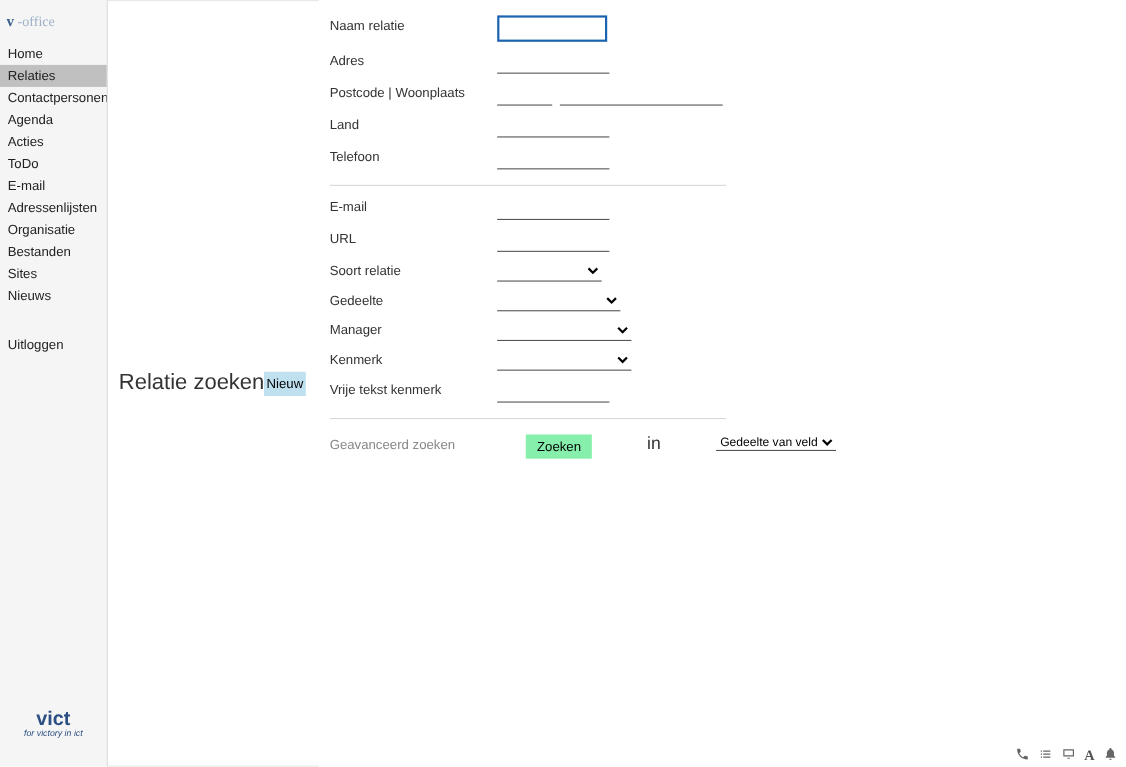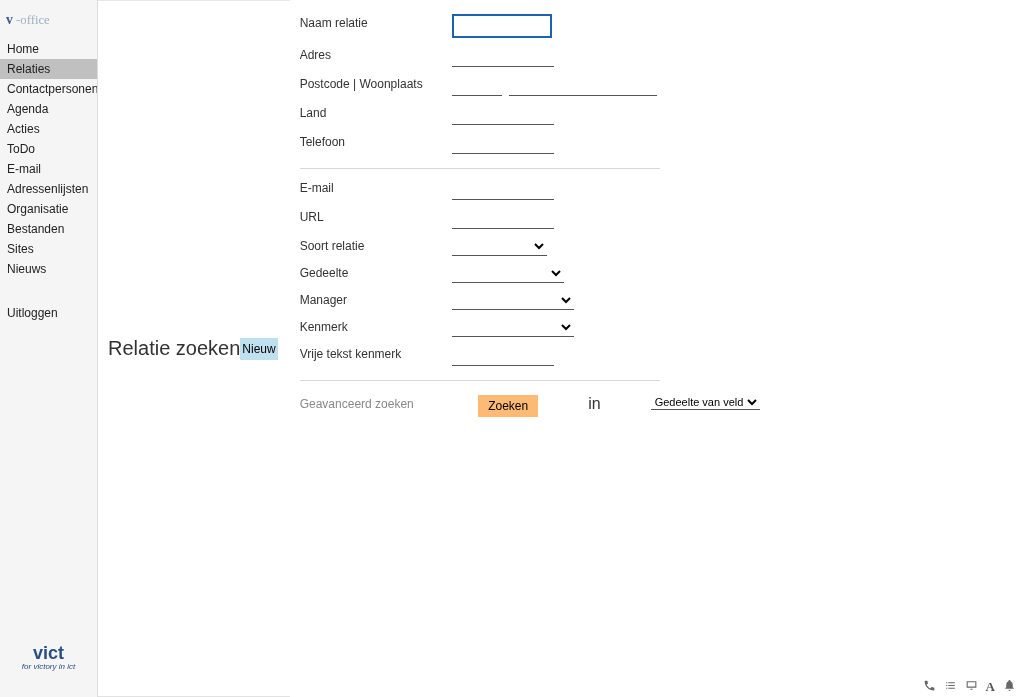--- a/index.html
+++ b/index.html
@@ -32,21 +32,21 @@
   .field input.city { width: 148px; margin-left: 4px; }
   .field select { background: transparent; border: none; border-bottom: 1px solid #555; font-size: 11px; padding: 2px 0; }
   .field select.s1 { width: 95px; }
   .field select.s2 { width: 112px; }
   .field select.s3 { width: 122px; }
   .row.focus input { border: 2px solid #1a63b0; padding: 3px 4px; width: 100px; }
   .hr { border: 0; border-top: 1px solid #d7d7d7; margin: 10px 0 6px 0; width: 360px; }
 
   .adv { display:flex; align-items:flex-start; padding-top: 8px; gap: 44px; }
   .adv .label { color: #888; }
-  .btn-search { background: #fdba74; border: none; padding: 4px 10px; font-size: 12px; cursor: pointer; }
+  .btn-search { background: #86efac; border: none; padding: 4px 10px; font-size: 12px; cursor: pointer; }
   .adv .in { margin: 0 6px; font-size: 16px; }
   .adv select { border: none; border-bottom: 1px solid #555; background: transparent; font-size: 11px; }
 
   .statusbar { position: absolute; bottom: 0; right: 0; height: 20px; display: flex; align-items: center; padding: 0 8px; gap: 8px; color: #555; font-size: 12px; }
   .statusbar svg { width: 13px; height: 13px; fill: #666; }
   .statusbar .A { font-family: Georgia, serif; font-size: 13px; font-weight: bold; color: #555; cursor: pointer; }
 </style>
 </head>
 <body>
 

